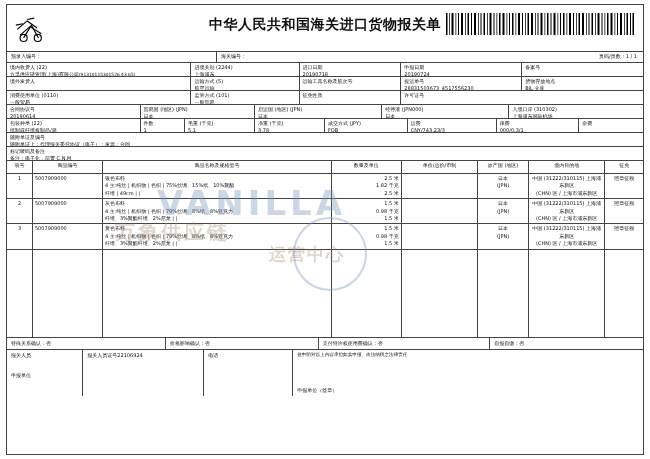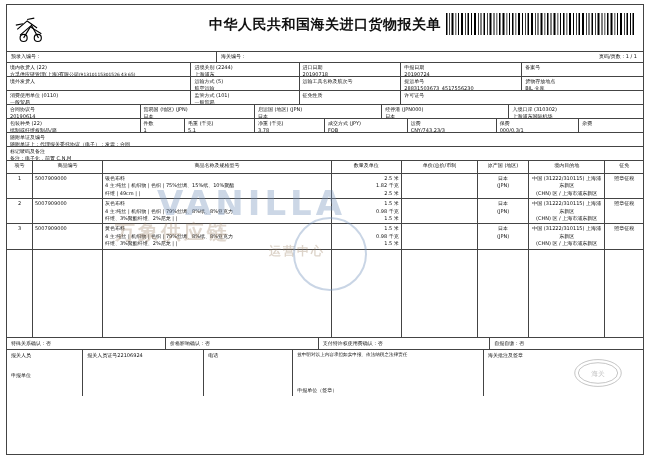--- a/index.html
+++ b/index.html
@@ -62,21 +62,21 @@
   .wm{
     position:absolute;left:0;top:0;width:100%;height:100%;
     pointer-events:none;overflow:hidden;
   }
   .wm-text{
     position:absolute;font-weight:bold;white-space:nowrap;
     color:rgba(150,175,205,0.45);
   }
   .wm1{left:150px;top:178px;font-size:34px;letter-spacing:4px;color:rgba(120,150,190,0.38);text-align:right;}
   .wm2{left:108px;top:214px;font-size:20px;letter-spacing:3px;color:rgba(150,120,90,0.30);}
-  .wm3{left:262px;top:238px;font-size:12px;letter-spacing:2px;color:rgba(150,120,90,0.32);}
+  .wm3{left:262px;top:238px;font-size:17px;letter-spacing:2px;color:rgba(150,120,90,0.32);}
   .wm-circle{
     position:absolute;left:286px;top:212px;width:70px;height:70px;border-radius:50%;
     border:2.4px solid rgba(120,150,190,0.40);
   }
   .seal{
     position:absolute;right:18px;bottom:6px;width:54px;height:34px;
     opacity:.55;
   }
   .mini{font-size:4.4px;}
 </style>
@@ -468,25 +468,15 @@
       <div><span>报关人员证号</span><span>22106924</span></div>
     </div>
     <div class="c" style="width:14%;">
       <div>电话</div>
       <div></div>
     </div>
     <div class="c" style="width:30%;">
       <div class="small">兹申明对以上内容承担如实申报、依法纳税之法律责任</div>
       <div style="position:absolute;left:4px;bottom:3px;">申报单位（签章）</div>
     </div>
-    <div class="c" style="width:25%;">
-      <div>海关批注及签章</div>
-      <svg class="seal" viewBox="0 0 120 76">
-        <g fill="none" stroke="rgba(90,90,90,.7)" stroke-width="2">
-          <ellipse cx="60" cy="38" rx="52" ry="30"></ellipse>
-          <ellipse cx="60" cy="38" rx="44" ry="23"></ellipse>
-        </g>
-        <text x="60" y="44" font-size="15" text-anchor="middle" fill="rgba(90,90,90,.7)">海关</text>
-      </svg>
-    </div>
   </div>
 
 </div>
 
 </body></html>

